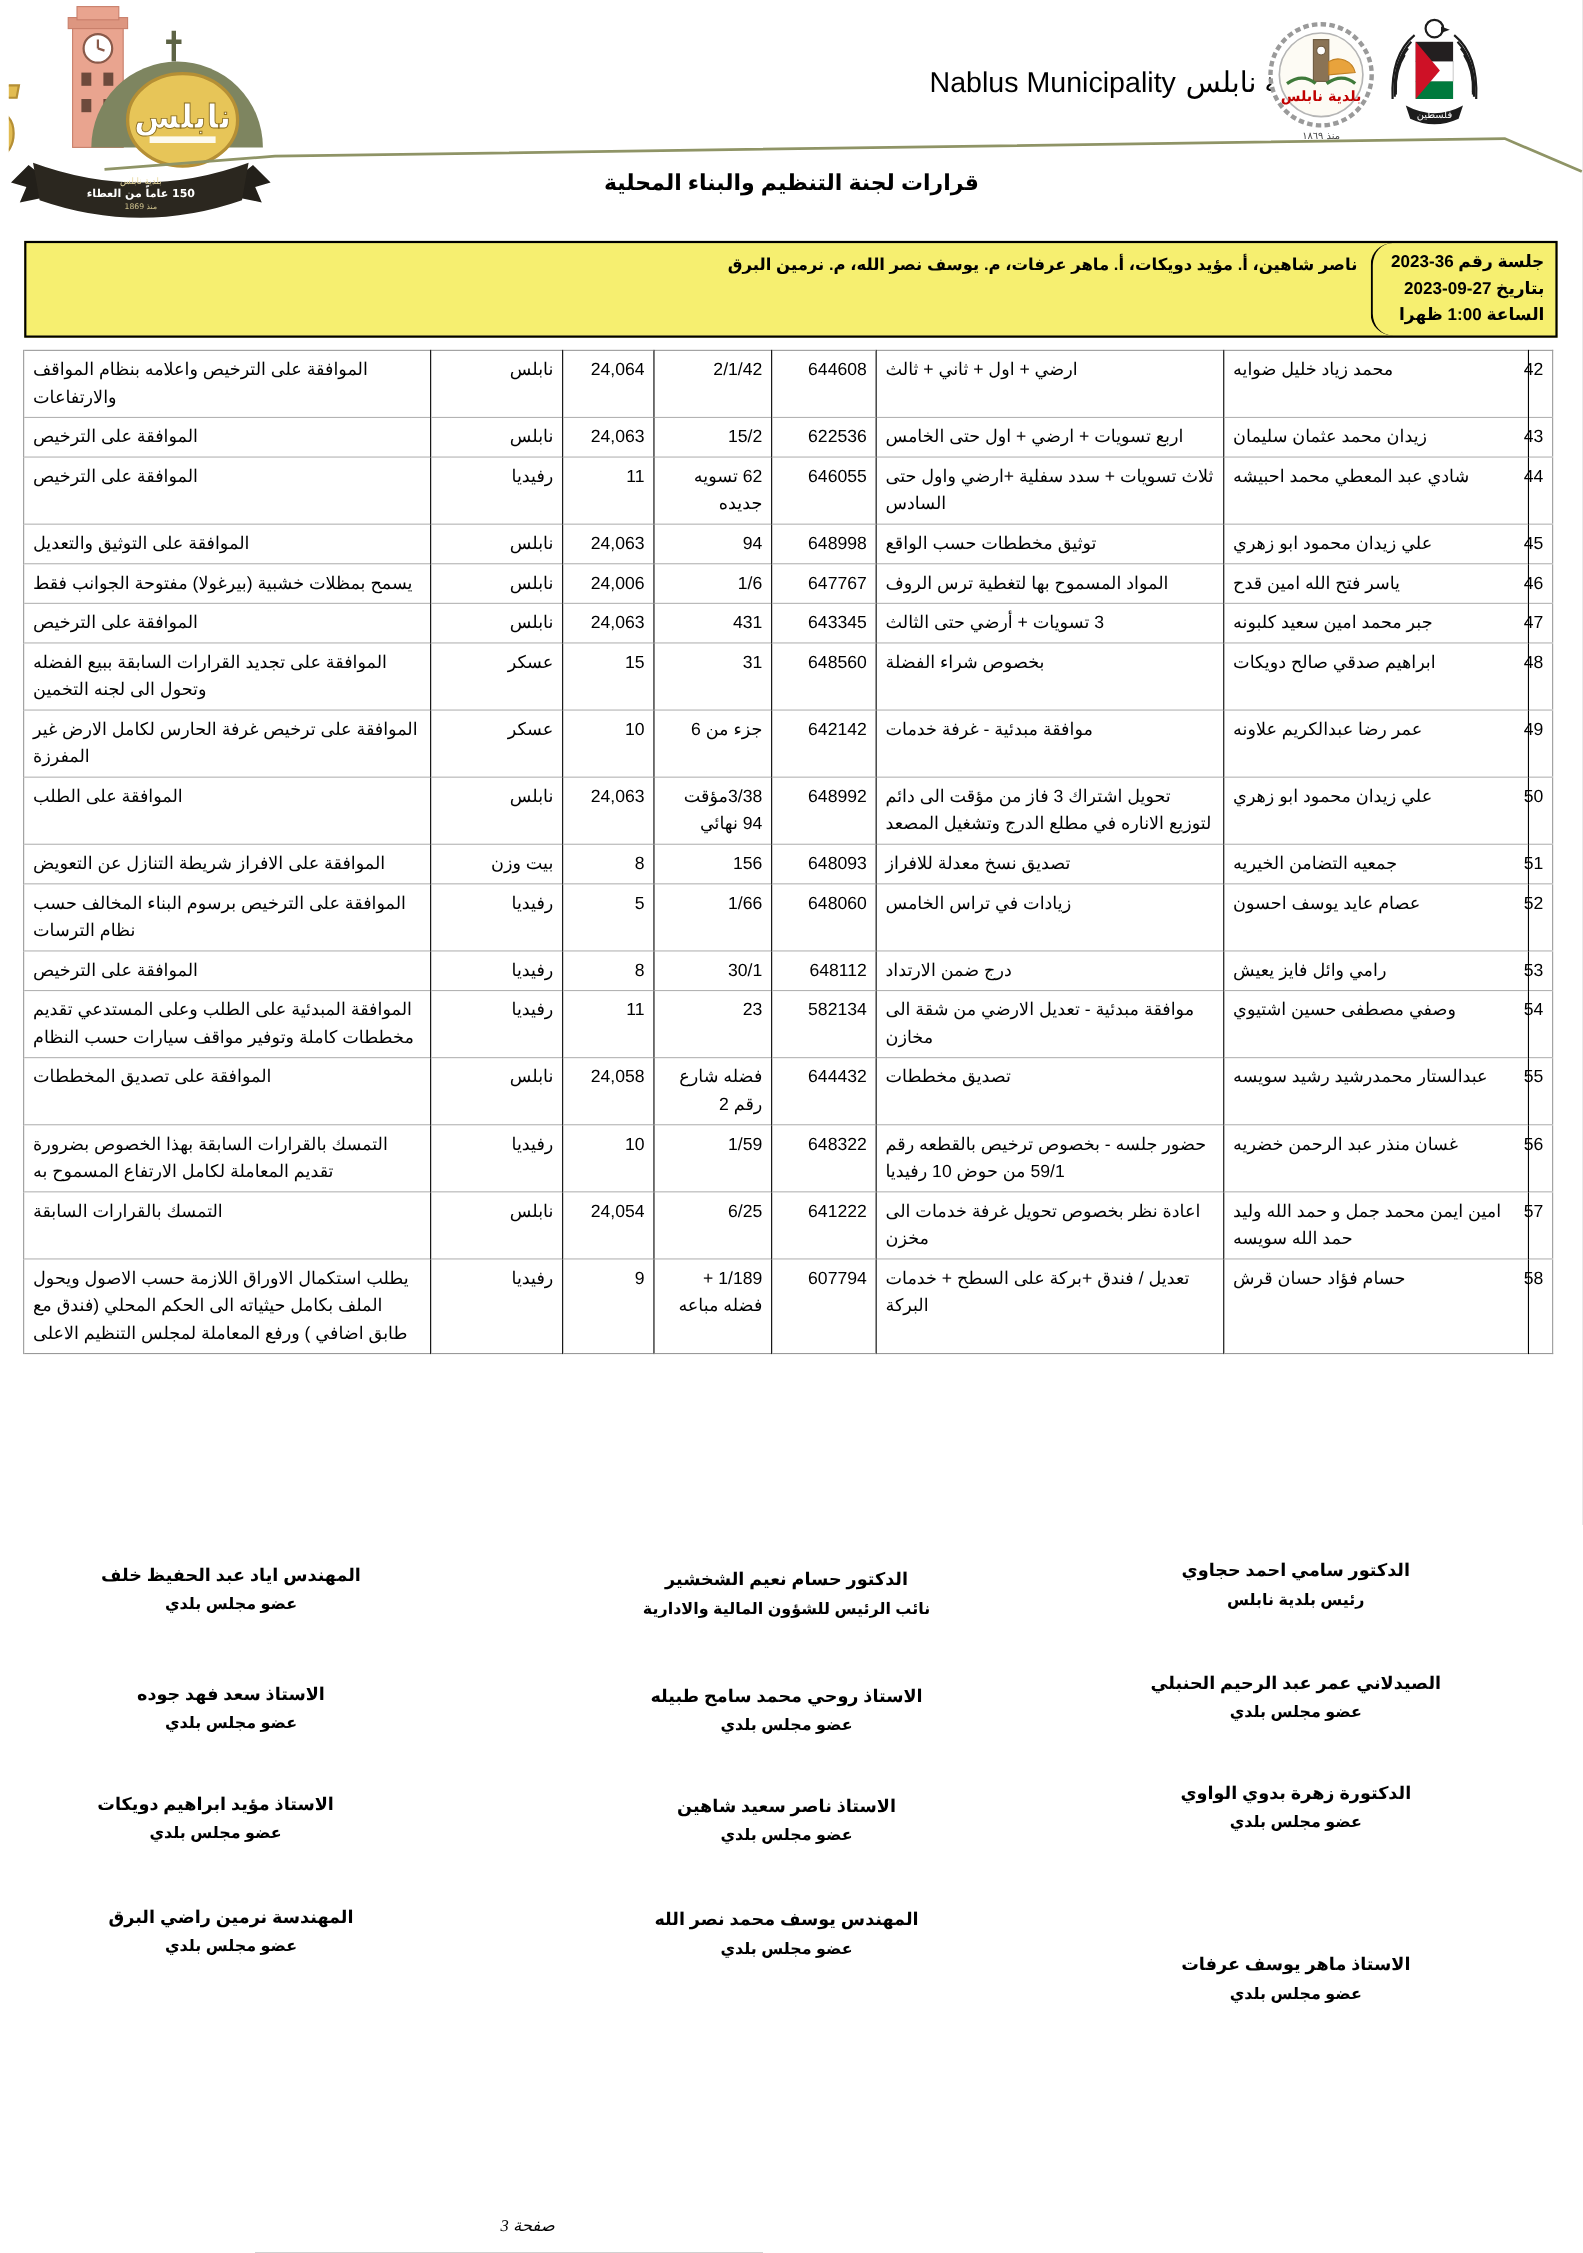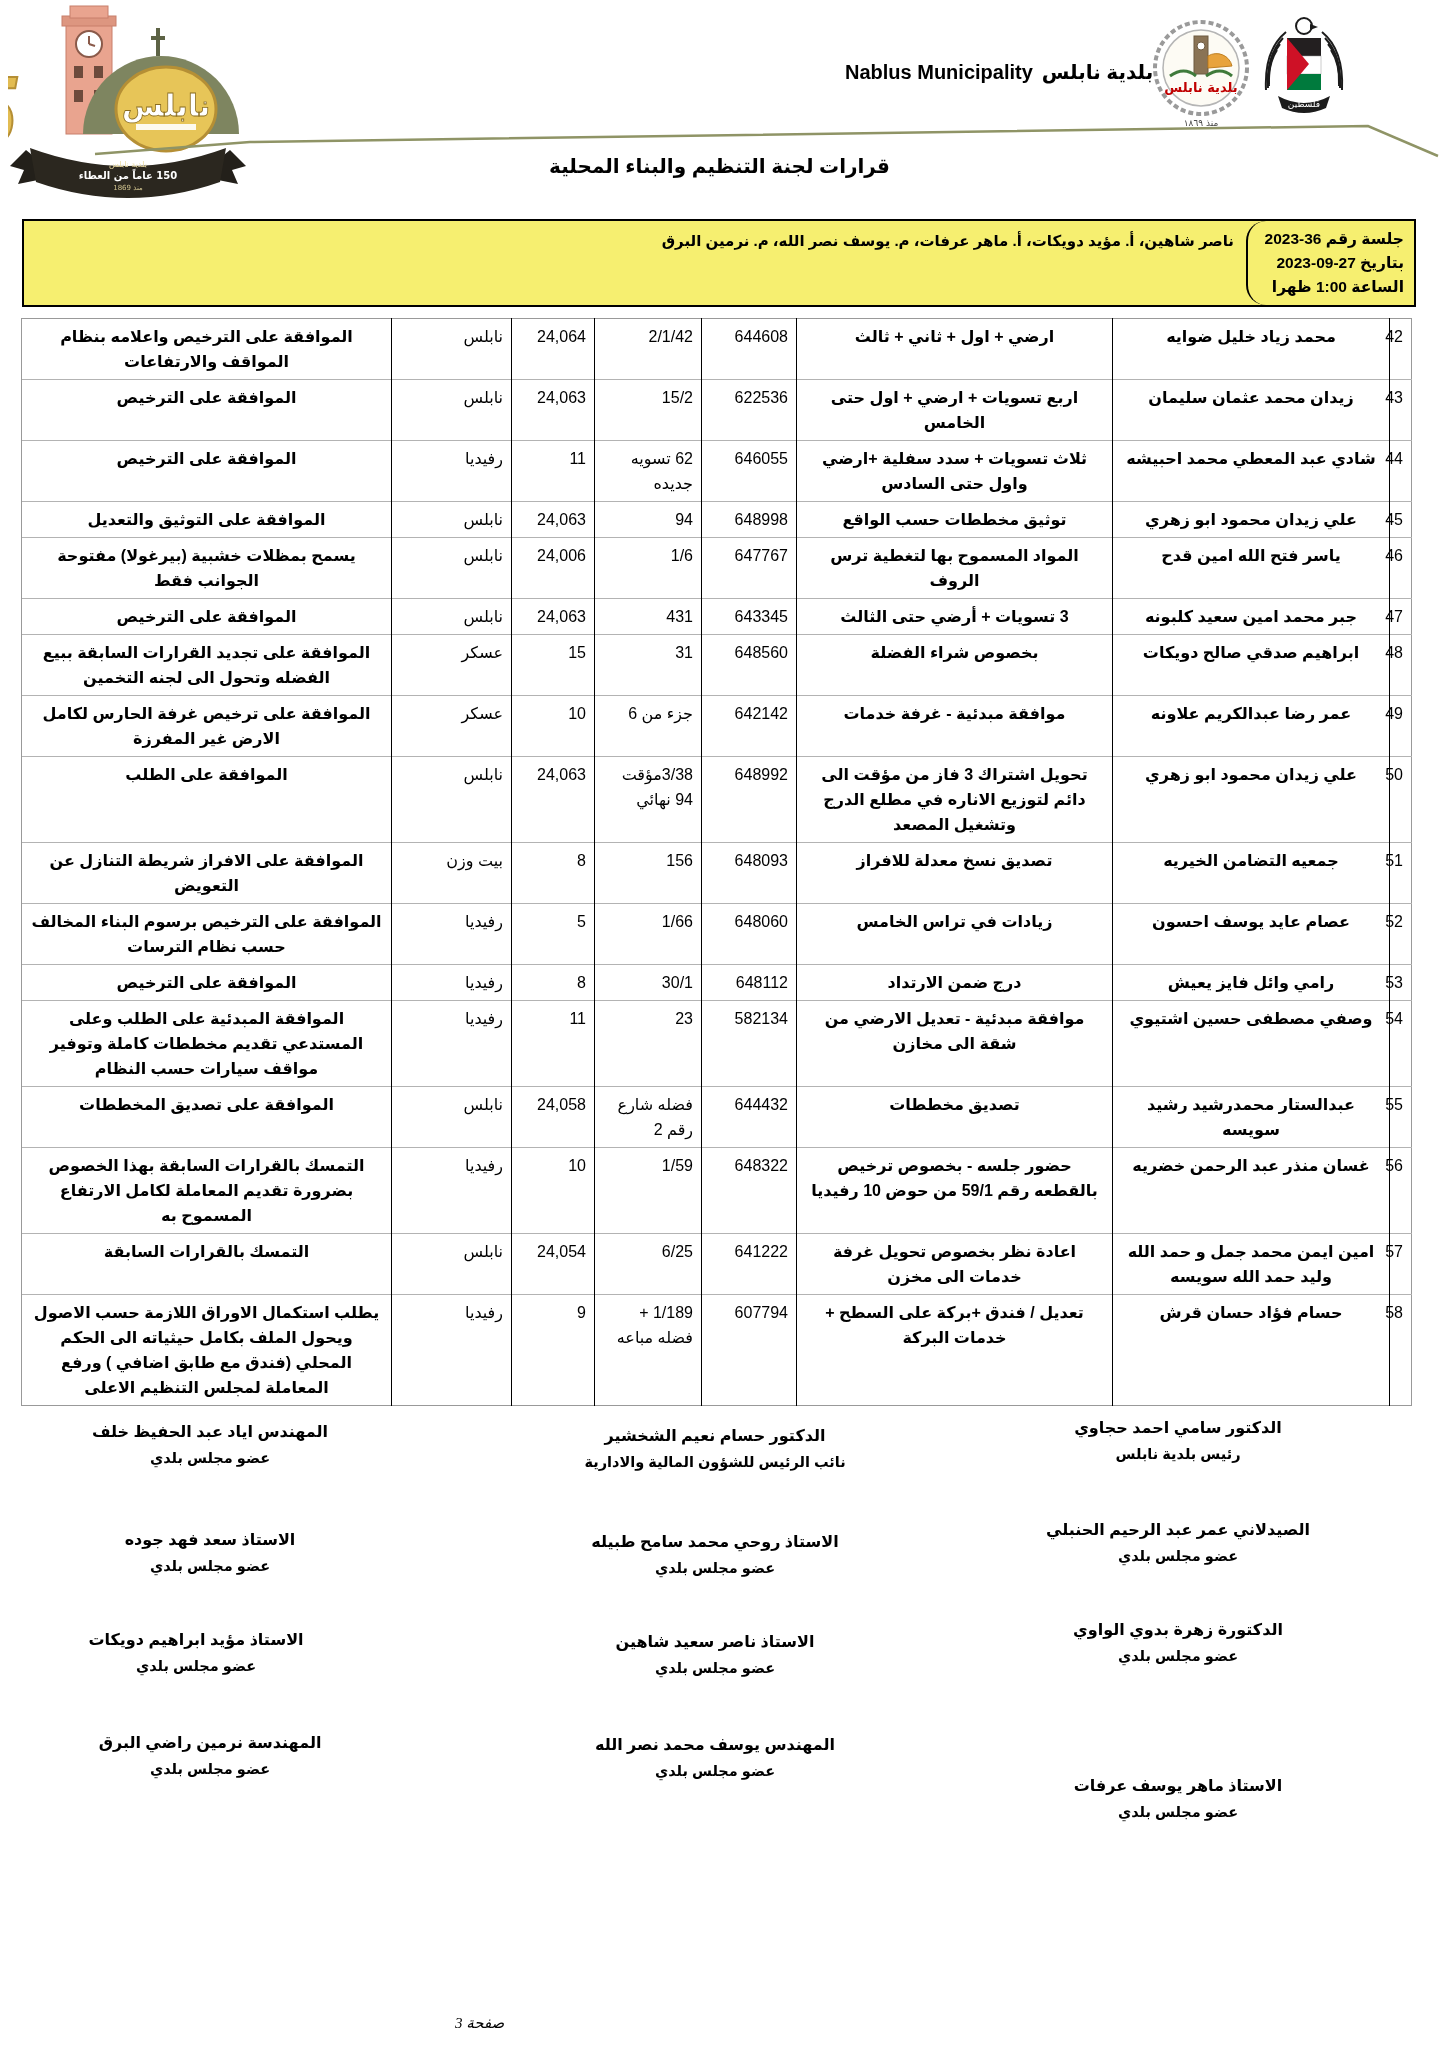--- a/index.html
+++ b/index.html
@@ -8,21 +8,21 @@
     font-family:"Liberation Sans","DejaVu Sans",sans-serif; color:#000;
     direction:rtl; overflow:hidden; margin:0 auto;
   }
   
   .logo150{position:absolute;left:8px;top:4px;width:240px;height:195px;}
   .crest{position:absolute;left:1150px;top:18px;width:102px;height:112px;}
   .eagle{position:absolute;left:1256px;top:12px;width:96px;height:110px;}
   .brand{
     position:absolute;left:845px;top:60px;width:300px;direction:ltr;
     display:flex;gap:9px;align-items:baseline;justify-content:flex-start;
-    font-weight:bold;font-size:20px;white-space:nowrap;
+    font-weight:normal;font-size:26px;white-space:nowrap;
   }
   .swoosh{position:absolute;left:0;top:108px;width:1439px;height:64px;}
   .doc-title{
     position:absolute;left:0;top:154px;width:100%;text-align:center;
     font-weight:bold;font-size:20px;
   }
   
   .banner{
     position:absolute;left:22px;top:219px;width:1394px;height:88px;
     background:#F6EF70;border:2px solid #000;display:flex;box-sizing:border-box;
@@ -42,21 +42,21 @@
   }
   table.decisions td{
     border-inline-end:1.8px solid #000;
     border-top:1px solid #b3b3b3;
     vertical-align:top;box-sizing:border-box;
     padding:5px 8px;font-size:16px;line-height:25px;
   }
   table.decisions tr:first-child td{border-top:none;}
   table.decisions td:last-child{border-inline-end:1px solid #999;}
   td.c-num{padding:5px 1px;text-align:center;font-size:15.5px;}
-  td.c-name,td.c-subj,td.c-dec{font-weight:bold;text-align:center;}
+  td.c-name,td.c-subj,td.c-dec{font-weight:normal;text-align:left;}
   td.c-file,td.c-plot,td.c-block{text-align:right;font-size:16.5px;padding-left:4px;}
   td.c-plot{font-size:16px;}
   td.c-area{font-size:13px;text-align:right;padding-top:7px;}
   
   .sig{position:absolute;width:330px;text-align:center;}
   .sig .sig-name{font-weight:bold;font-size:16px;white-space:nowrap;}
   .sig .sig-title{font-weight:bold;font-size:14.5px;margin-top:9px;white-space:nowrap;}
   .pos-0-0{left:1013px;top:1418px;} .pos-0-1{left:550px;top:1426px;}  .pos-0-2{left:45px;top:1422px;}
   .pos-1-0{left:1013px;top:1520px;} .pos-1-1{left:550px;top:1532px;}  .pos-1-2{left:45px;top:1530px;}
   .pos-2-0{left:1013px;top:1620px;} .pos-2-1{left:550px;top:1632px;}  .pos-2-2{left:31px;top:1630px;}

